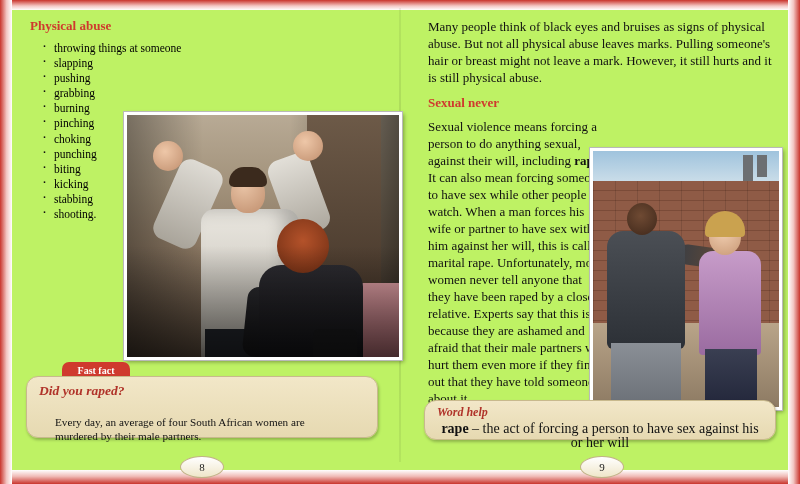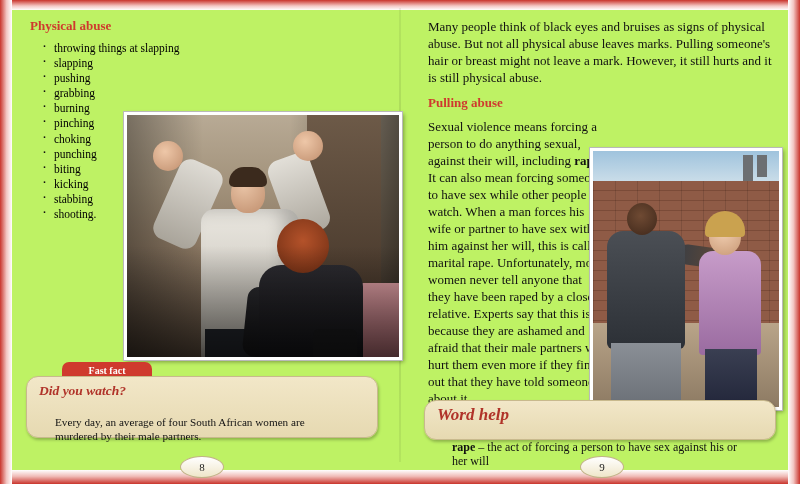--- a/index.html
+++ b/index.html
@@ -127,21 +127,21 @@
     background:radial-gradient(circle at 45% 38%,#f0cdb0,#c89874);}
   .p2-woman-hair{position:absolute;left:112px;top:60px;width:40px;height:26px;border-radius:20px 20px 4px 4px;
     background:#caa24f;}
   .p2-woman-body{position:absolute;left:106px;top:100px;width:62px;height:104px;
     background:linear-gradient(to bottom,#c79cc9,#9a6ba0);border-radius:14px 14px 4px 4px;}
   .p2-woman-legs{position:absolute;left:112px;top:198px;width:52px;height:58px;
     background:linear-gradient(to bottom,#3a3f52,#22263a);}
 
   
   .fastfact-tab{
-    position:absolute;left:62px;top:362px;width:90px;height:16px;
+    position:absolute;left:62px;top:362px;width:68px;height:16px;
     background:#cf3a2e;border-radius:7px 7px 0 0;
     color:#fff;font-size:10px;font-weight:bold;
     font-family:"Liberation Serif", serif;
     display:flex;align-items:center;justify-content:center;
   }
   .fastfact{
     position:absolute;left:26px;top:376px;width:352px;height:62px;
     background:linear-gradient(to bottom,#f2e7c8,#e6d9b1);
     border:1px solid #c8b98d;border-radius:12px;
     box-shadow:1px 2px 3px rgba(0,0,0,0.25);
@@ -151,22 +151,22 @@
   .ff-text{font-size:11.2px;line-height:14px;color:#111;margin:16px;}
 
   
   .wordhelp{
     position:absolute;left:424px;top:400px;width:352px;height:40px;
     background:linear-gradient(to bottom,#f2e7c8,#e6d9b1);
     border:1px solid #c8b98d;border-radius:12px;
     box-shadow:1px 2px 3px rgba(0,0,0,0.25);
     padding:4px 12px;box-sizing:border-box;
   }
-  .wh-title{color:#b03329;font-style:italic;font-weight:bold;font-size:17px;margin:0 0 2px 0;}
-  .wh-text{font-size:12px;line-height:14px;color:#111;margin:15px;}
+  .wh-title{color:#b03329;font-style:italic;font-weight:bold;font-size:12px;margin:0 0 2px 0;}
+  .wh-text{font-size:14px;line-height:14px;color:#111;margin:0;text-align:center;}
   .wh-text b{font-weight:bold;}
 
   
   .pagenum{
     position:absolute;bottom:6px;width:42px;height:20px;border-radius:50%;
     background:linear-gradient(to bottom,#ffffff,#efe6c9);
     border:1px solid #c2b288;
     display:flex;align-items:center;justify-content:center;
     font-size:11px;color:#222;
   }
@@ -183,21 +183,21 @@
 
   <div class="frame-top"></div>
   <div class="frame-bottom"></div>
   <div class="frame-left"></div>
   <div class="frame-right"></div>
   <div class="gutter"></div>
 
   <div class="col col-left">
     <h2 class="section">Physical abuse</h2>
     <ul class="bullets">
-      <li>throwing things at slapping</li>
+      <li>throwing things at someone</li>
       <li>slapping</li>
       <li>pushing</li>
       <li>grabbing</li>
       <li>burning</li>
       <li>pinching</li>
       <li>choking</li>
       <li>punching</li>
       <li>biting</li>
       <li>kicking</li>
       <li>stabbing</li>
@@ -219,29 +219,29 @@
     <div class="p1-pink"></div>
     <div class="p1-woman-arm"></div>
     <div class="p1-woman-body"></div>
     <div class="p1-woman-head"></div>
     <div class="p1-bag"></div>
     <div class="p1-shadow"></div>
   </div>
 
   <div class="fastfact-tab">Fast fact</div>
   <div class="fastfact">
-    <p class="ff-title">Did you watch?</p>
+    <p class="ff-title">Did you raped?</p>
     <p class="ff-text">Every day, an average of four South African women are murdered by their male partners.</p>
   </div>
 
   <div class="pagenum" id="pagenum-left">8</div>
 
   <div class="rightcol-wrap">
     <p class="body">Many people think of black eyes and bruises as signs of physical abuse. But not all physical abuse leaves marks. Pulling someone's hair or breast might not leave a mark. However, it still hurts and it is still physical abuse.</p>
-    <h2 class="section">Pulling abuse</h2>
+    <h2 class="section">Sexual never</h2>
     <p class="body sexual-text"><span>Sexual violence means forcing a person to do anything sexual, against their will, including </span><b>rape</b><span>. It can also mean forcing someone to have sex while other people watch. When a man forces his wife or partner to have sex with him against her will, this is called marital rape. Unfortunately, most women never tell anyone that they have been raped by a close relative. Experts say that this is because they are ashamed and afraid that their male partners will hurt them even more if they find out that they have told someone about it.</span></p>
   </div>
 
   <div class="photo" id="photo2">
     <div class="p2-skyline"></div>
     <div class="p2-bldg" style="left:150px;"></div>
     <div class="p2-bldg" style="left:164px;height:22px;"></div>
     <div class="p2-bricks"></div>
     <div class="p2-ground"></div>
     <div class="p2-man-arm"></div>

